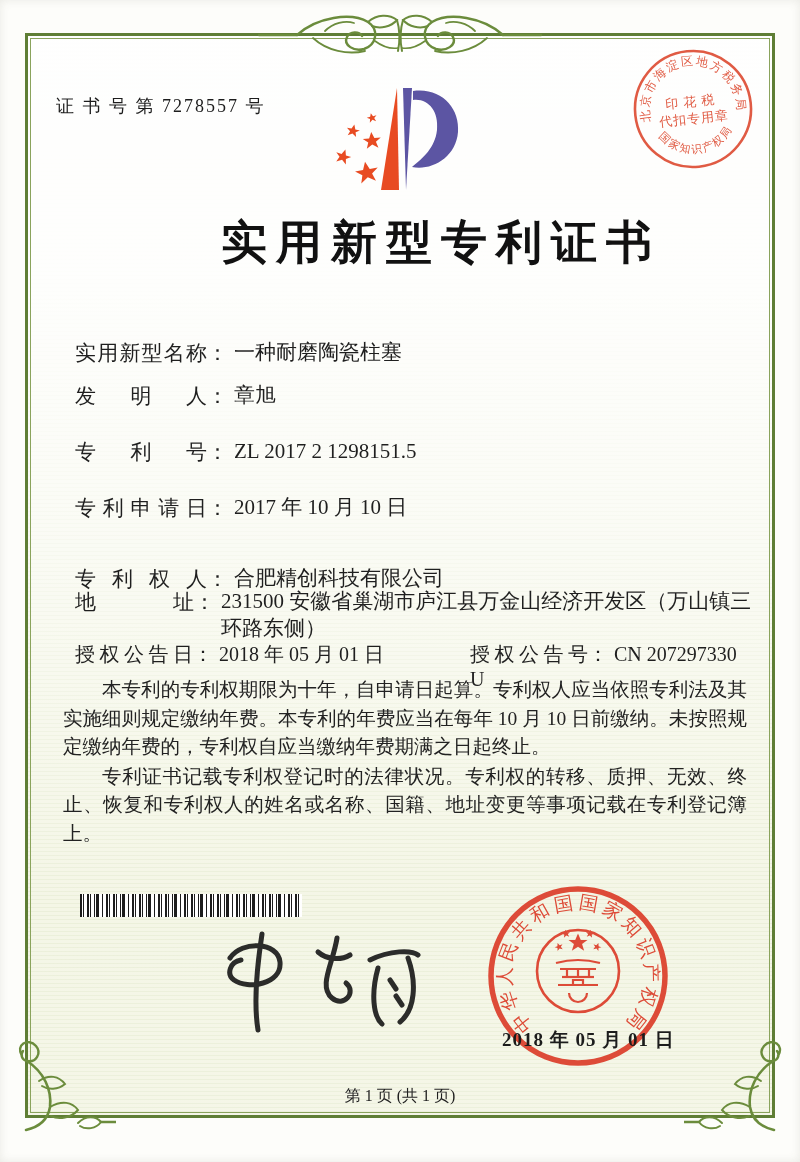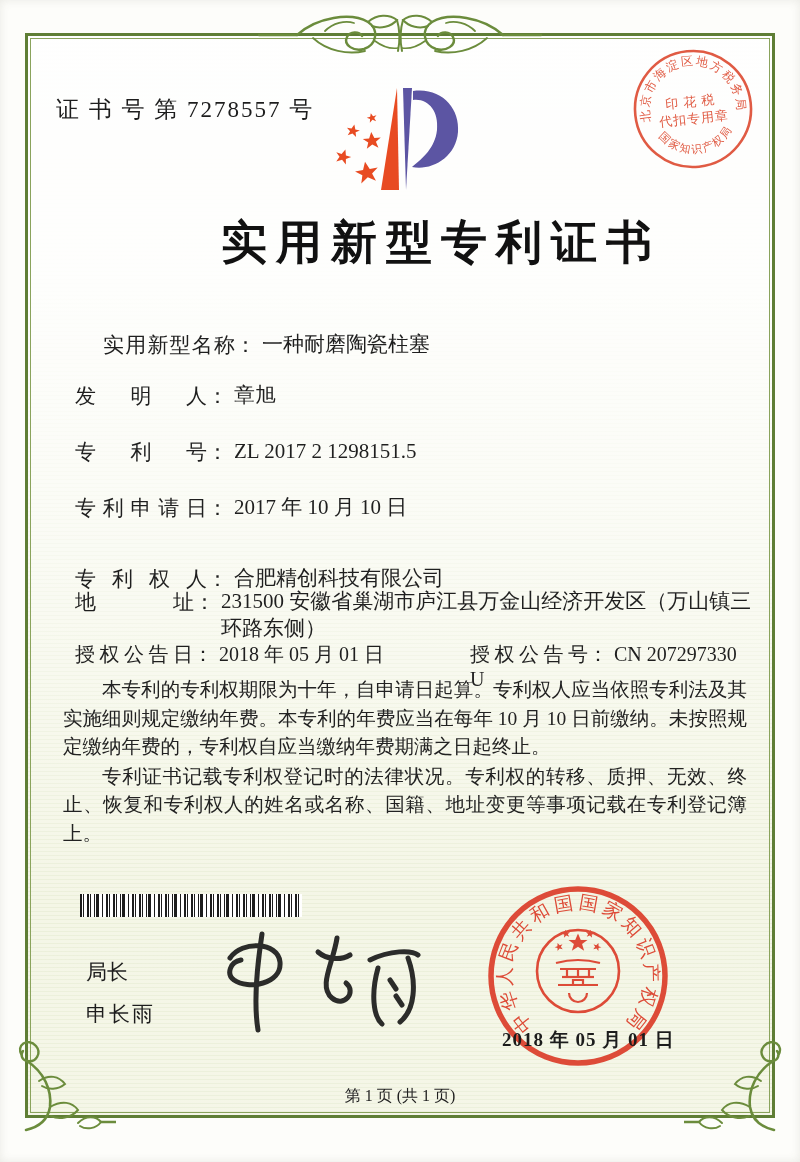--- a/index.html
+++ b/index.html
@@ -19,21 +19,21 @@
   }
   .frame{
     position:absolute;left:25px;top:33px;width:744px;height:1079px;
     border:3px solid #5f7e35;pointer-events:none;
   }
   .frame::after{
     content:"";position:absolute;inset:2px;border:1px solid #8aa35c;
   }
   .ornament{position:absolute;pointer-events:none;}
   .cert-number{
-    position:absolute;left:56px;top:94px;font-size:23px;letter-spacing:2px;color:#1d1d1d;
+    position:absolute;left:56px;top:94px;font-size:18px;letter-spacing:2px;color:#1d1d1d;
   }
   .logo{position:absolute;left:318px;top:70px;}
   .tax-stamp{position:absolute;left:630px;top:46px;opacity:.9;}
   .title{
     position:absolute;left:0;top:212px;width:800px;text-align:center;
     font-size:46px;font-weight:bold;letter-spacing:9px;color:#111;margin-left:41px;
   }
   .fields{position:absolute;left:75px;top:0;width:680px;}
   .field-row{position:absolute;left:0;display:flex;align-items:flex-start;font-size:21px;color:#1f1f1f;}
   .flabel{display:inline-block;width:132px;text-align:justify;text-align-last:justify;}
@@ -142,21 +142,21 @@
         <textPath href="#taxBottomArc" startOffset="50%" text-anchor="middle">国家知识产权局</textPath>
       </text>
       <text x="63" y="60" font-size="13" letter-spacing="5" text-anchor="middle">印花税</text>
       <text x="63" y="77" font-size="13" letter-spacing="1" text-anchor="middle">代扣专用章</text>
     </g>
   </svg>
 
   <div class="title">实用新型专利证书</div>
 
   <div class="fields">
-    <div class="field-row" style="top:331px;margin-left:28px;">
+    <div class="field-row" style="top:339px;">
       <span class="flabel">实用新型名称</span>
         <span class="fcolon">：</span>
         <span class="fvalue">一种耐磨陶瓷柱塞</span>
     </div>
     <div class="field-row" style="top:382px;">
       <span class="flabel">发明人</span>
         <span class="fcolon">：</span>
         <span class="fvalue">章旭</span>
     </div>
     <div class="field-row" style="top:438px;">
@@ -190,24 +190,20 @@
     </span>
   </div>
 
   <div class="paragraphs">
     <p>本专利的专利权期限为十年，自申请日起算。专利权人应当依照专利法及其实施细则规定缴纳年费。本专利的年费应当在每年 10 月 10 日前缴纳。未按照规定缴纳年费的，专利权自应当缴纳年费期满之日起终止。</p>
     <p>专利证书记载专利权登记时的法律状况。专利权的转移、质押、无效、终止、恢复和专利权人的姓名或名称、国籍、地址变更等事项记载在专利登记簿上。</p>
   </div>
 
   <div class="barcode"></div>
 
-  <div class="signer">
-    <div>局长</div>
-    <div class="name">申长雨</div>
-  </div>
 
   <svg class="signature" width="230" height="110" viewBox="0 0 230 110">
     <g stroke="#1b1b1b" stroke-width="5" fill="none" stroke-linecap="round" stroke-linejoin="round" opacity="0.92">
       <path d="M62,6 C58,32 53,72 58,102"></path>
       <path d="M30,30 C42,12 78,14 80,34 C82,56 48,62 34,52 C26,46 30,34 41,32"></path>
       <path d="M118,24 C126,31 140,33 150,27"></path>
       <path d="M137,10 C133,36 118,58 132,70 C144,80 157,64 146,55"></path>
       <path d="M170,32 C190,22 212,22 218,27"></path>
       <path d="M178,40 C171,65 173,88 182,96"></path>
       <path d="M208,30 C217,55 215,82 200,94"></path>

